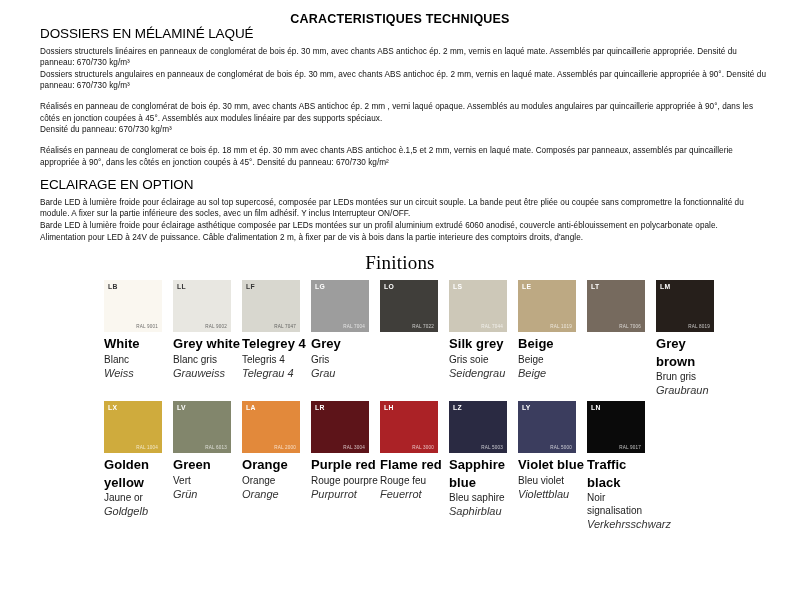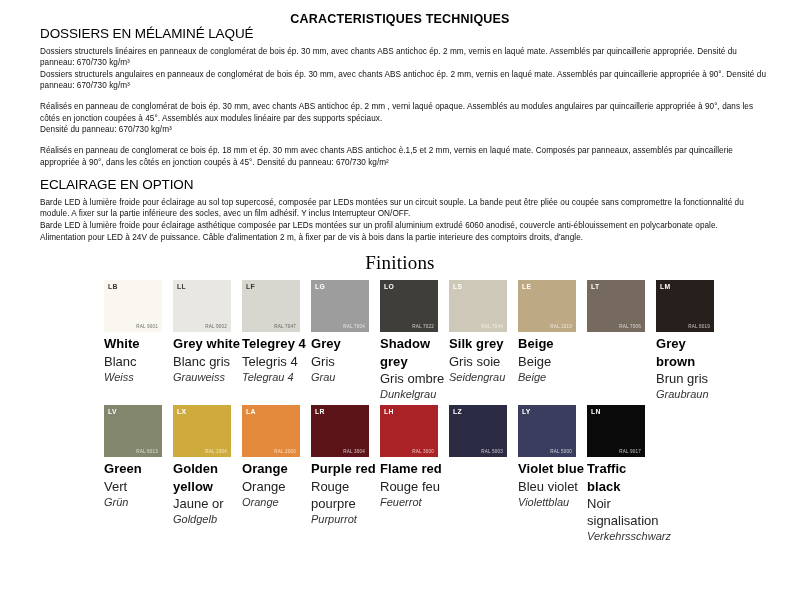--- a/index.html
+++ b/index.html
@@ -105,21 +105,21 @@
     line-height: 1.32;
   }
 
   .sw-en {
     font-size: 13px;
     font-weight: bold;
     display: block;
     letter-spacing: 0.05px;
   }
   .sw-fr {
-    font-size: 13px;
+    font-size: 10px;
     display: block;
     color: #222;
   }
   .sw-de {
     font-size: 11px;
     display: block;
     color: #333;
     font-style: italic;
   }
 </style>
@@ -199,25 +199,20 @@
           <span class="sw-en">Grey</span>
           <span class="sw-fr">Gris</span>
           <span class="sw-de">Grau</span>
         </div>
       </div>
       <div class="swatch-cell">
         <div class="swatch-chip" style="background: rgb(64, 62, 58);">
           <span class="swatch-code" style="color: rgb(255, 255, 255);">LO</span>
           <span class="swatch-ral" style="color: rgb(255, 255, 255);">RAL 7022</span>
         </div>
-        <div class="swatch-names">
-          <span class="sw-en">Shadow grey</span>
-          <span class="sw-fr">Gris ombre</span>
-          <span class="sw-de">Dunkelgrau</span>
-        </div>
       </div>
       <div class="swatch-cell">
         <div class="swatch-chip" style="background: rgb(205, 200, 184);">
           <span class="swatch-code" style="color: rgb(255, 255, 255);">LS</span>
           <span class="swatch-ral" style="color: rgb(255, 255, 255);">RAL 7044</span>
         </div>
         <div class="swatch-names">
           <span class="sw-en">Silk grey</span>
           <span class="sw-fr">Gris soie</span>
           <span class="sw-de">Seidengrau</span>
@@ -247,42 +242,42 @@
         </div>
         <div class="swatch-names">
           <span class="sw-en">Grey brown</span>
           <span class="sw-fr">Brun gris</span>
           <span class="sw-de">Graubraun</span>
         </div>
       </div>
     </div>
   <div class="swatch-row">
       <div class="swatch-cell">
+        <div class="swatch-chip" style="background: rgb(207, 171, 61);">
+          <span class="swatch-code" style="color: rgb(255, 255, 255);">LX</span>
+          <span class="swatch-ral" style="color: rgb(255, 255, 255);">RAL 1004</span>
+        </div>
+        <div class="swatch-names">
+          <span class="sw-en">Golden yellow</span>
+          <span class="sw-fr">Jaune or</span>
+          <span class="sw-de">Goldgelb</span>
+        </div>
+      </div>
+      <div class="swatch-cell">
         <div class="swatch-chip" style="background: rgb(130, 134, 108);">
           <span class="swatch-code" style="color: rgb(255, 255, 255);">LV</span>
           <span class="swatch-ral" style="color: rgb(255, 255, 255);">RAL 6013</span>
         </div>
         <div class="swatch-names">
           <span class="sw-en">Green</span>
           <span class="sw-fr">Vert</span>
           <span class="sw-de">Grün</span>
         </div>
       </div>
       <div class="swatch-cell">
-        <div class="swatch-chip" style="background: rgb(207, 171, 61);">
-          <span class="swatch-code" style="color: rgb(255, 255, 255);">LX</span>
-          <span class="swatch-ral" style="color: rgb(255, 255, 255);">RAL 1004</span>
-        </div>
-        <div class="swatch-names">
-          <span class="sw-en">Golden yellow</span>
-          <span class="sw-fr">Jaune or</span>
-          <span class="sw-de">Goldgelb</span>
-        </div>
-      </div>
-      <div class="swatch-cell">
         <div class="swatch-chip" style="background: rgb(226, 137, 59);">
           <span class="swatch-code" style="color: rgb(255, 255, 255);">LA</span>
           <span class="swatch-ral" style="color: rgb(255, 255, 255);">RAL 2000</span>
         </div>
         <div class="swatch-names">
           <span class="sw-en">Orange</span>
           <span class="sw-fr">Orange</span>
           <span class="sw-de">Orange</span>
         </div>
       </div>
@@ -306,20 +301,25 @@
           <span class="sw-en">Flame red</span>
           <span class="sw-fr">Rouge feu</span>
           <span class="sw-de">Feuerrot</span>
         </div>
       </div>
       <div class="swatch-cell">
         <div class="swatch-chip" style="background: rgb(42, 42, 66);">
           <span class="swatch-code" style="color: rgb(255, 255, 255);">LZ</span>
           <span class="swatch-ral" style="color: rgb(255, 255, 255);">RAL 5003</span>
         </div>
+        <div class="swatch-names">
+          <span class="sw-en">Sapphire blue</span>
+          <span class="sw-fr">Bleu saphire</span>
+          <span class="sw-de">Saphirblau</span>
+        </div>
       </div>
       <div class="swatch-cell">
         <div class="swatch-chip" style="background: rgb(59, 61, 94);">
           <span class="swatch-code" style="color: rgb(255, 255, 255);">LY</span>
           <span class="swatch-ral" style="color: rgb(255, 255, 255);">RAL 5000</span>
         </div>
         <div class="swatch-names">
           <span class="sw-en">Violet blue</span>
           <span class="sw-fr">Bleu violet</span>
           <span class="sw-de">Violettblau</span>

